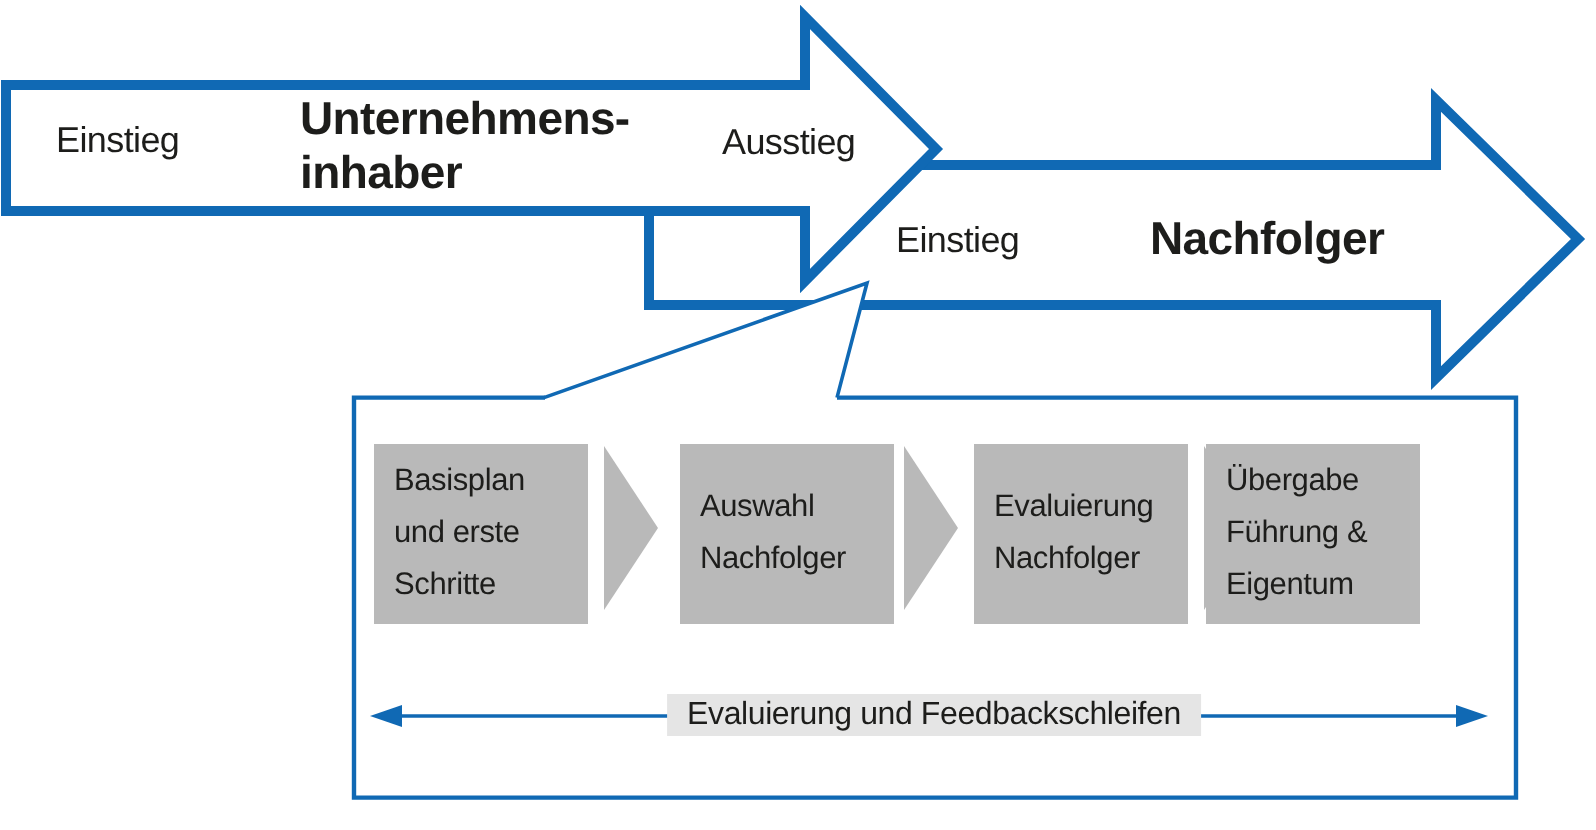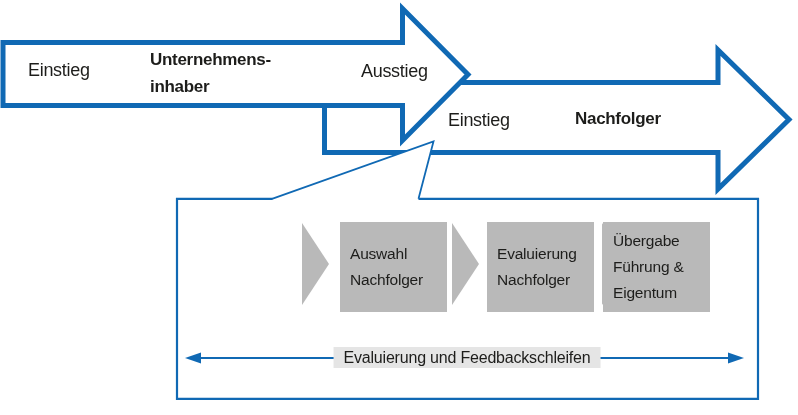--- a/index.html
+++ b/index.html
@@ -15,21 +15,21 @@
   .block-arrow { fill:#fff; stroke:var(--blue,#1069b4); stroke-width:5; stroke-linejoin:miter; }
   .callout     { fill:#fff; stroke:var(--blue,#1069b4); stroke-width:1.8; stroke-linejoin:miter; }
   .box-border  { fill:none; stroke:var(--blue,#1069b4); stroke-width:2.2; }
   .stage-tri   { fill:var(--gray-box,#b9b9b9); }
   .fb-line     { stroke:var(--blue,#1069b4); stroke-width:1.8; fill:none; }
   .fb-head     { fill:var(--blue,#1069b4); stroke:none; }
 
   
   .lbl { position:absolute; white-space:pre-line; letter-spacing:-0.3px; }
   .lbl.reg  { font-size:18px; line-height:20px; }
-  .lbl.bold { font-size:17px; line-height:27px; font-weight:bold; }
+  .lbl.bold { font-size:23px; line-height:27px; font-weight:bold; }
 
   #lbl-owner-entry { left:28px;  top:60px;  }
   #lbl-owner-title { left:150px; top:46px;  }
   #lbl-owner-exit  { left:361px; top:61px;  }
   #lbl-succ-entry  { left:448px; top:110px; }
   #lbl-succ-title  { left:575px; top:108px; line-height:22px; }
 
   .stage-box {
     position:absolute; top:222px; width:107px; height:90px;
     background:var(--gray-box,#b9b9b9);
@@ -77,20 +77,23 @@
   </svg>
 
   <div class="lbl reg" id="lbl-owner-entry">Einstieg</div>
   <div class="lbl bold" id="lbl-owner-title">Unternehmens-
 inhaber</div>
   <div class="lbl reg" id="lbl-owner-exit">Ausstieg</div>
 
   <div class="lbl reg" id="lbl-succ-entry">Einstieg</div>
   <div class="lbl bold" id="lbl-succ-title">Nachfolger</div>
 
+  <div class="stage-box" id="stage-1">Basisplan
+und erste
+Schritte</div>
   <div class="stage-box" id="stage-2">Auswahl
 Nachfolger</div>
   <div class="stage-box" id="stage-3">Evaluierung
 Nachfolger</div>
   <div class="stage-box" id="stage-4">Übergabe
 Führung &amp;
 Eigentum</div>
 
   <div id="lbl-feedback">Evaluierung und Feedbackschleifen</div>
 

